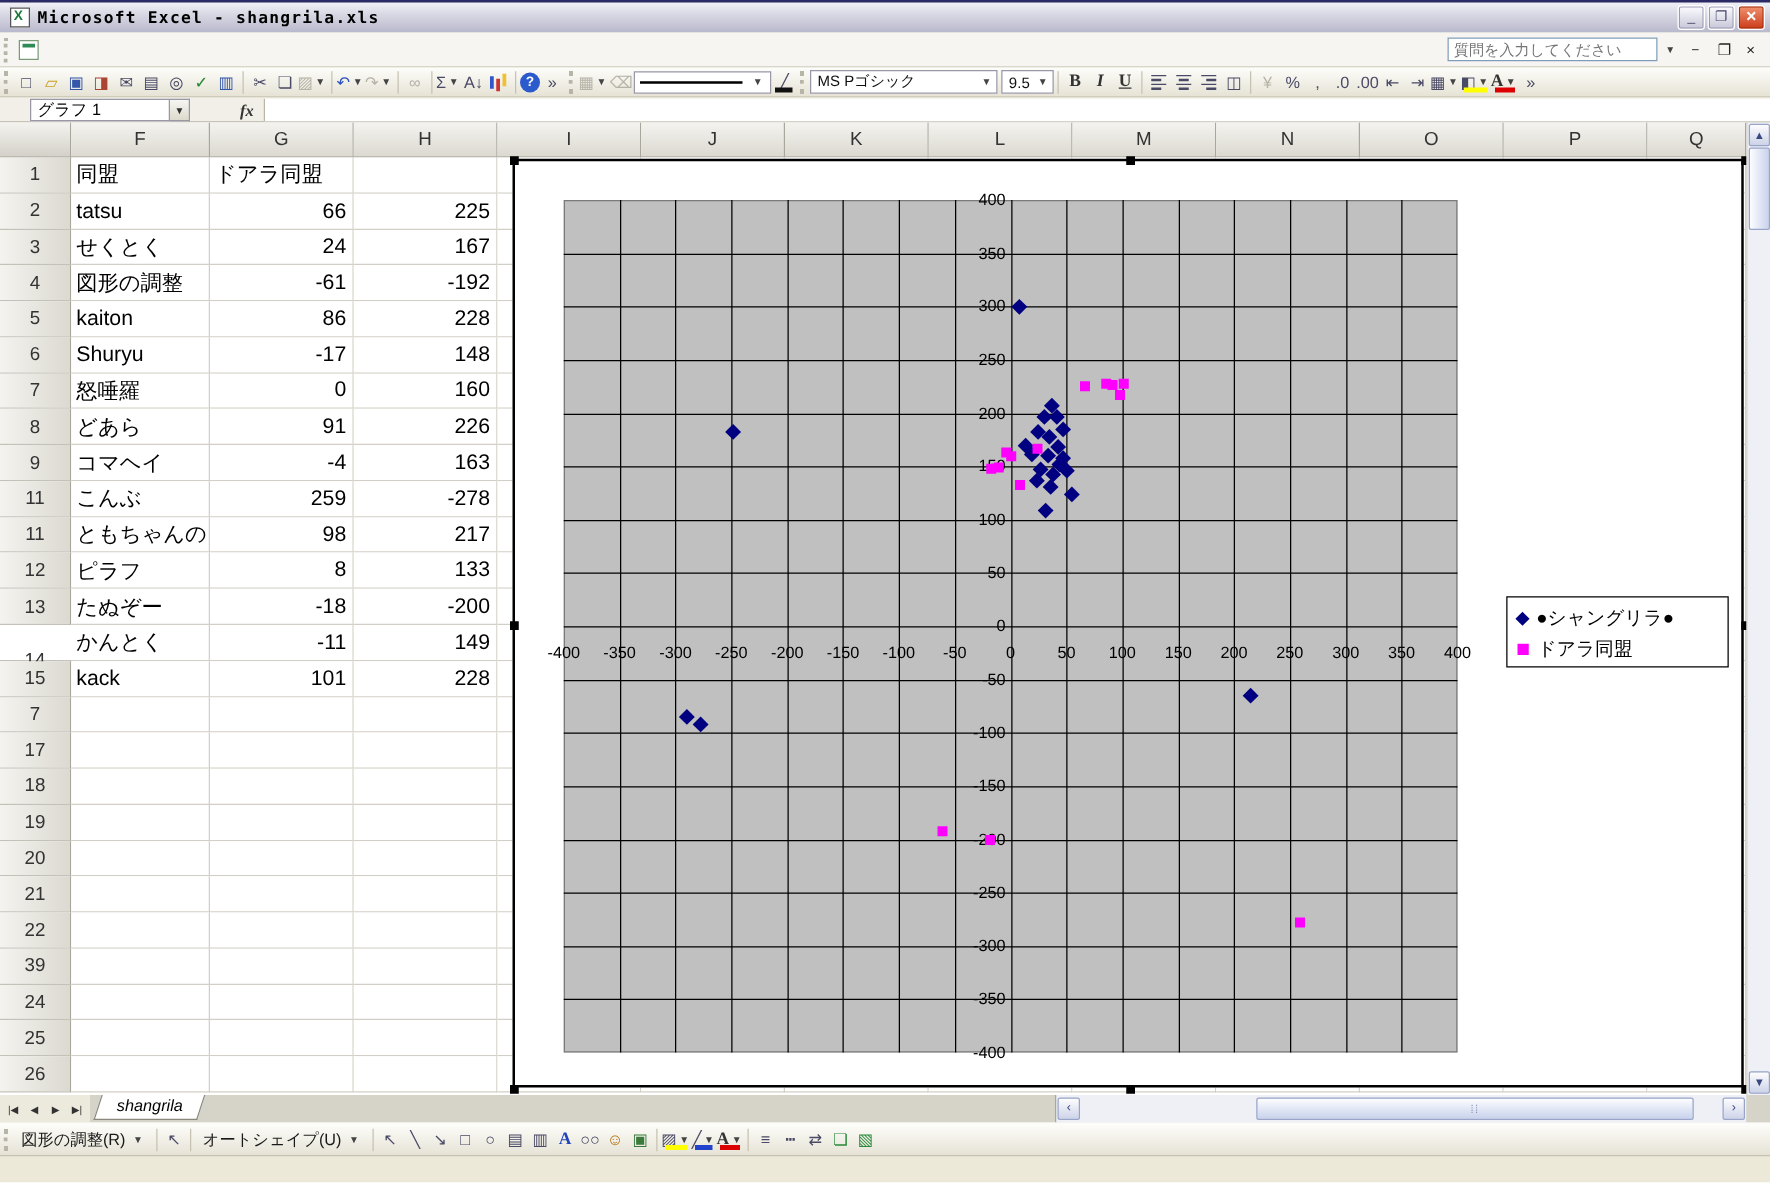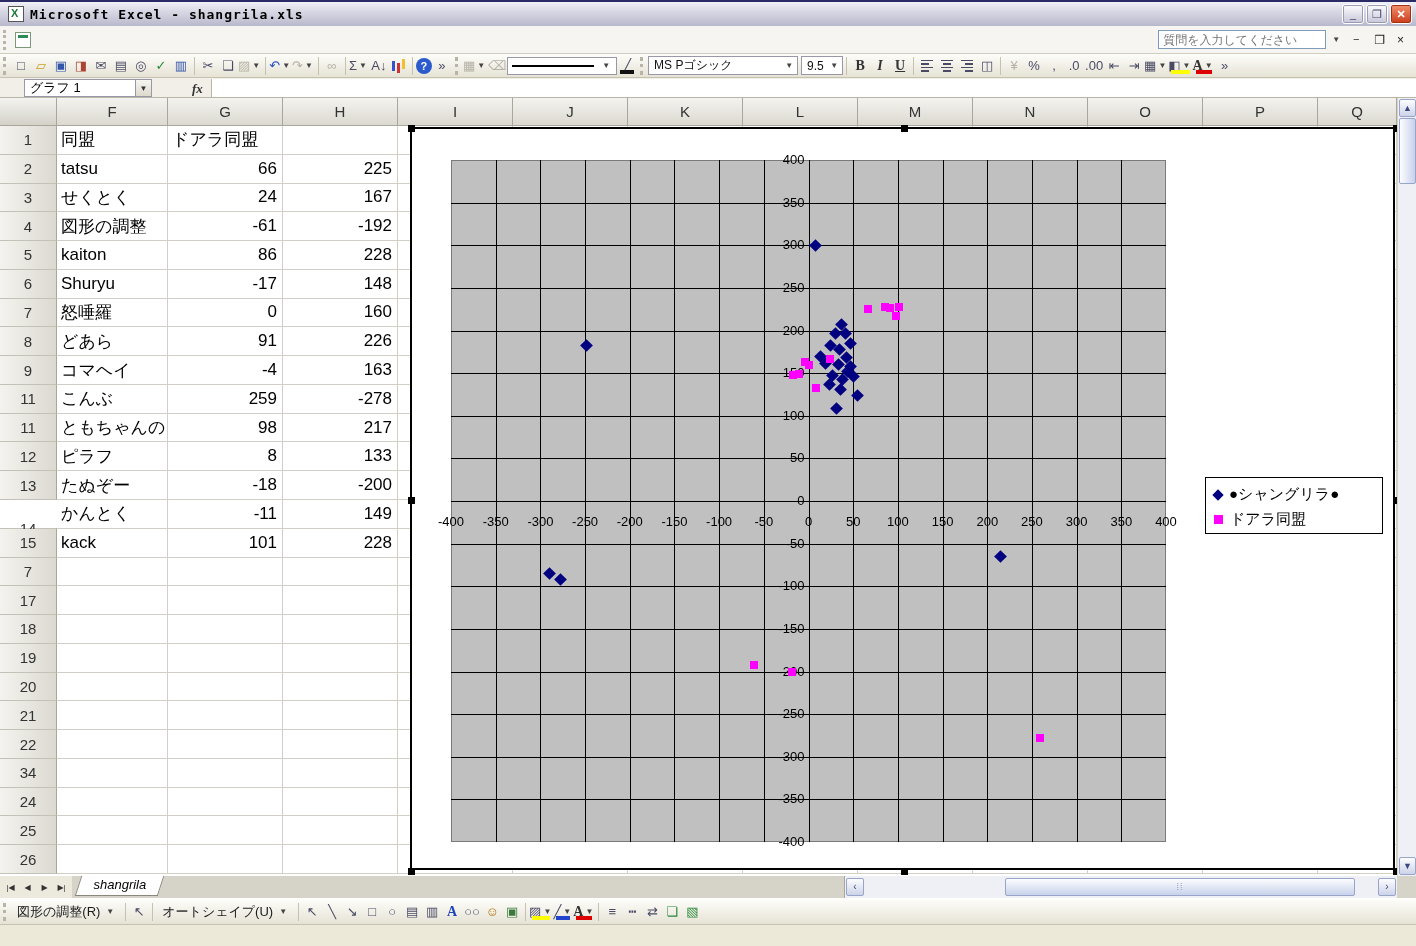--- a/index.html
+++ b/index.html
@@ -677,21 +677,21 @@
           <div class="cell num" style="width: 115px;"></div>
           <div class="cell num" style="width: 115px;"></div>
           <div class="cell num" style="width: 115px;"></div>
           <div class="cell num" style="width: 115px;"></div>
           <div class="cell num" style="width: 115px;"></div>
           <div class="cell num" style="width: 115px;"></div>
           <div class="cell num" style="width: 115px;"></div>
           <div class="cell num" style="width: 79px;"></div>
         </div>
         <div class="gridrow" style="top: 660.94px;">
-          <div class="rowhdr" style="width: 57px;">34</div>
+          <div class="rowhdr" style="width: 57px;">39</div>
           <div class="cell txt" style="width: 111px;"></div>
           <div class="cell num" style="width: 115px;"></div>
           <div class="cell num" style="width: 115px;"></div>
           <div class="cell num" style="width: 115px;"></div>
           <div class="cell num" style="width: 115px;"></div>
           <div class="cell num" style="width: 115px;"></div>
           <div class="cell num" style="width: 115px;"></div>
           <div class="cell num" style="width: 115px;"></div>
           <div class="cell num" style="width: 115px;"></div>
           <div class="cell num" style="width: 115px;"></div>

